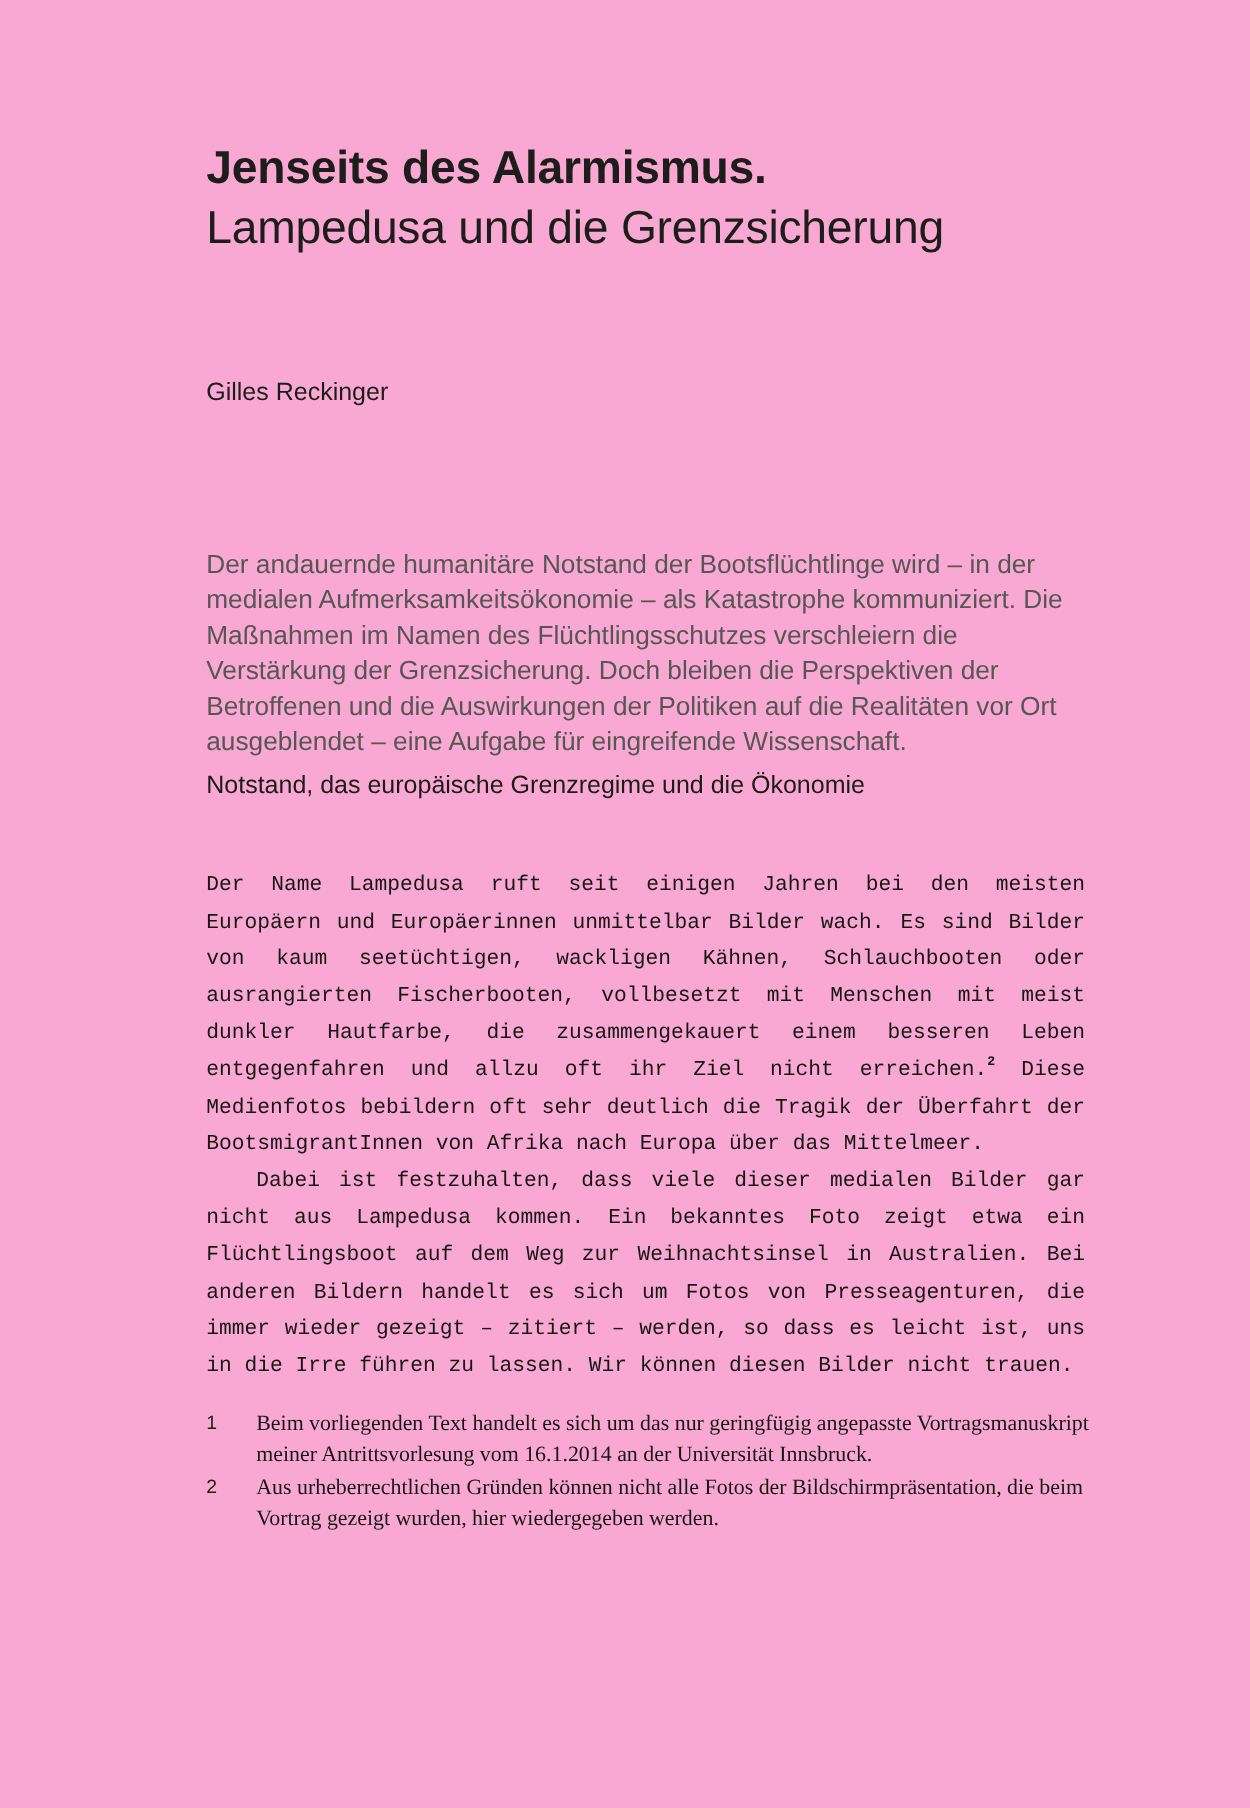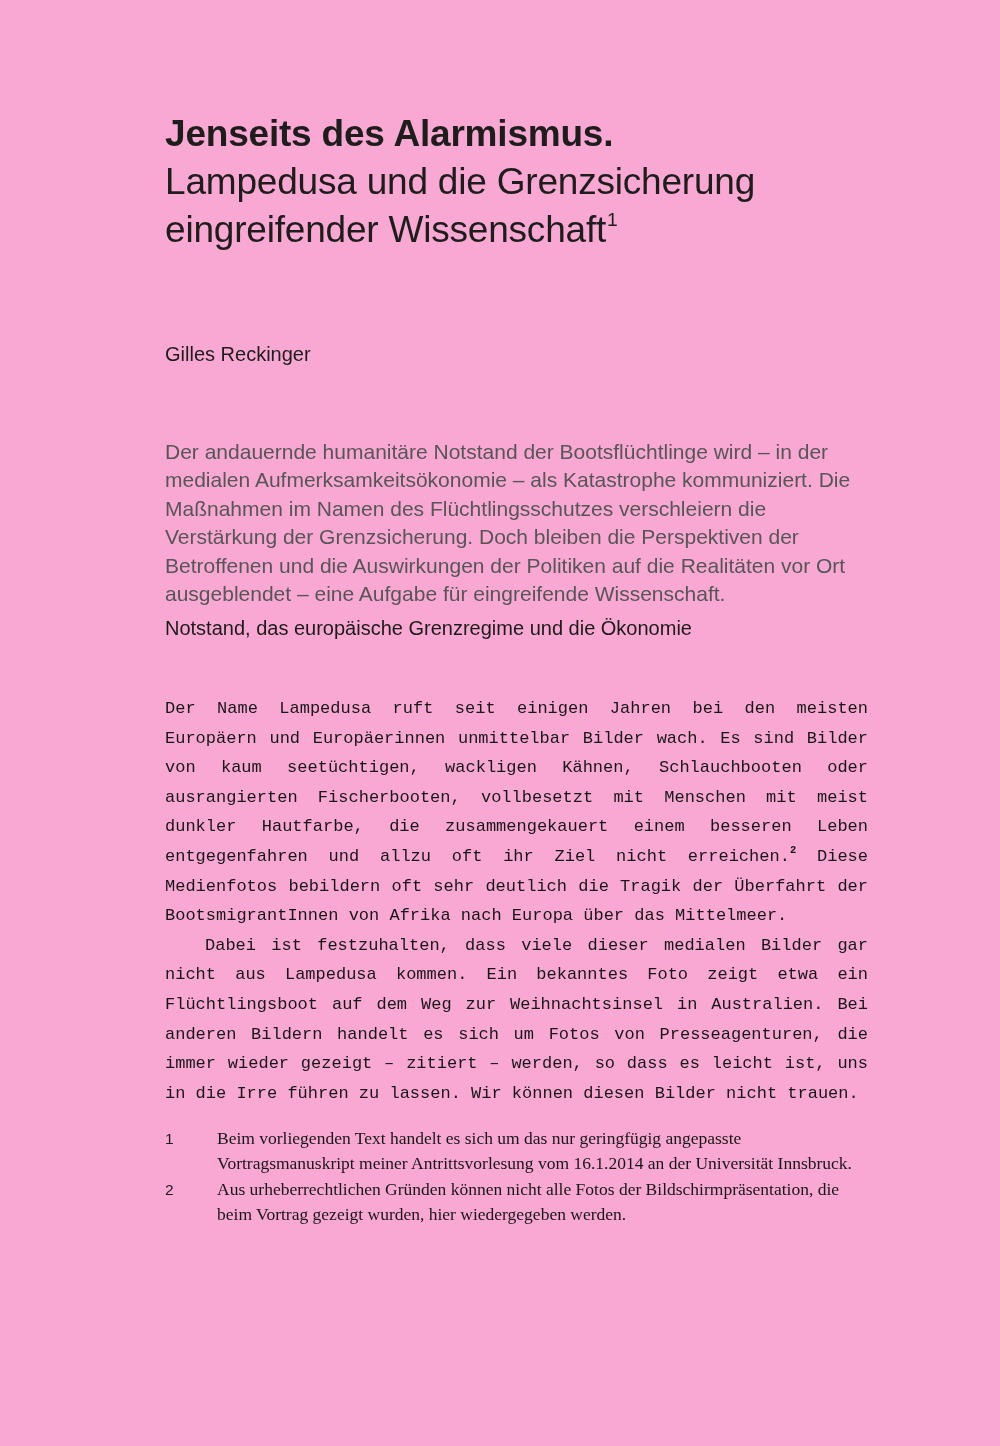--- a/index.html
+++ b/index.html
@@ -42,21 +42,20 @@
 
   
   .author {
     position: absolute;
     top: 302px;
     left: 165px;
     font-size: 20px;
     line-height: 25px;
     font-weight: 400;
     color: #1d1d1b;
-    margin-top: 40px;
   }
 
   
   .abstract {
     position: absolute;
     top: 438px;
     left: 165px;
     width: 712px;
     font-size: 21px;
     line-height: 28.4px;
@@ -114,31 +113,30 @@
   }
   .footnote { display: flex; align-items: flex-start; }
   .fn-num {
     flex: 0 0 40px;
     width: 40px;
     font-family: "Liberation Sans", sans-serif;
     font-size: 15.5px;
     line-height: 25.4px;
     color: #1d1d1b;
   }
-  .fn-text { flex: 1 1 auto; margin-left: 12px; }
+  .fn-text { flex: 1 1 auto; }
 </style>
 </head>
 <body>
 
 <div class="page">
 
   <h1 class="title-block">
     <div class="title-line-strong">Jenseits des Alarmismus.</div>
     <div class="title-line-light">Lampedusa und die Grenzsicherung</div>
-    <div class="title-line-light"><span>eingreifender Wissenschaft</span><sup>1</sup></div>
   </h1>
 
   <div class="author">Gilles Reckinger</div>
 
   <p class="abstract">Der andauernde humanitäre Notstand der Bootsflüchtlinge wird – in der medialen Aufmerksamkeitsökonomie – als Katastrophe kommuniziert. Die Maßnahmen im Namen des Flüchtlingsschutzes verschleiern die Verstärkung der Grenzsicherung. Doch bleiben die Perspektiven der Betroffenen und die Auswirkungen der Politiken auf die Realitäten vor Ort ausgeblendet – eine Aufgabe für eingreifende Wissenschaft.</p>
 
   <h2 class="section-heading">Notstand, das europäische Grenzregime und die Ökonomie</h2>
 
   <div class="body-text">
     <p><span>Der Name Lampedusa ruft seit einigen Jahren bei den meisten Europäern und Europäerinnen unmittelbar Bilder wach. Es sind Bilder von kaum seetüchtigen, wackligen Kähnen, Schlauchbooten oder ausrangierten Fischerbooten, vollbesetzt mit Menschen mit meist dunkler Hautfarbe, die zusammengekauert einem besseren Leben entgegenfahren und allzu oft ihr Ziel nicht erreichen.</span><sup>2</sup><span> Diese Medienfotos bebildern oft sehr deutlich die Tragik der Überfahrt der BootsmigrantInnen von Afrika nach Europa über das Mittelmeer.</span></p>

